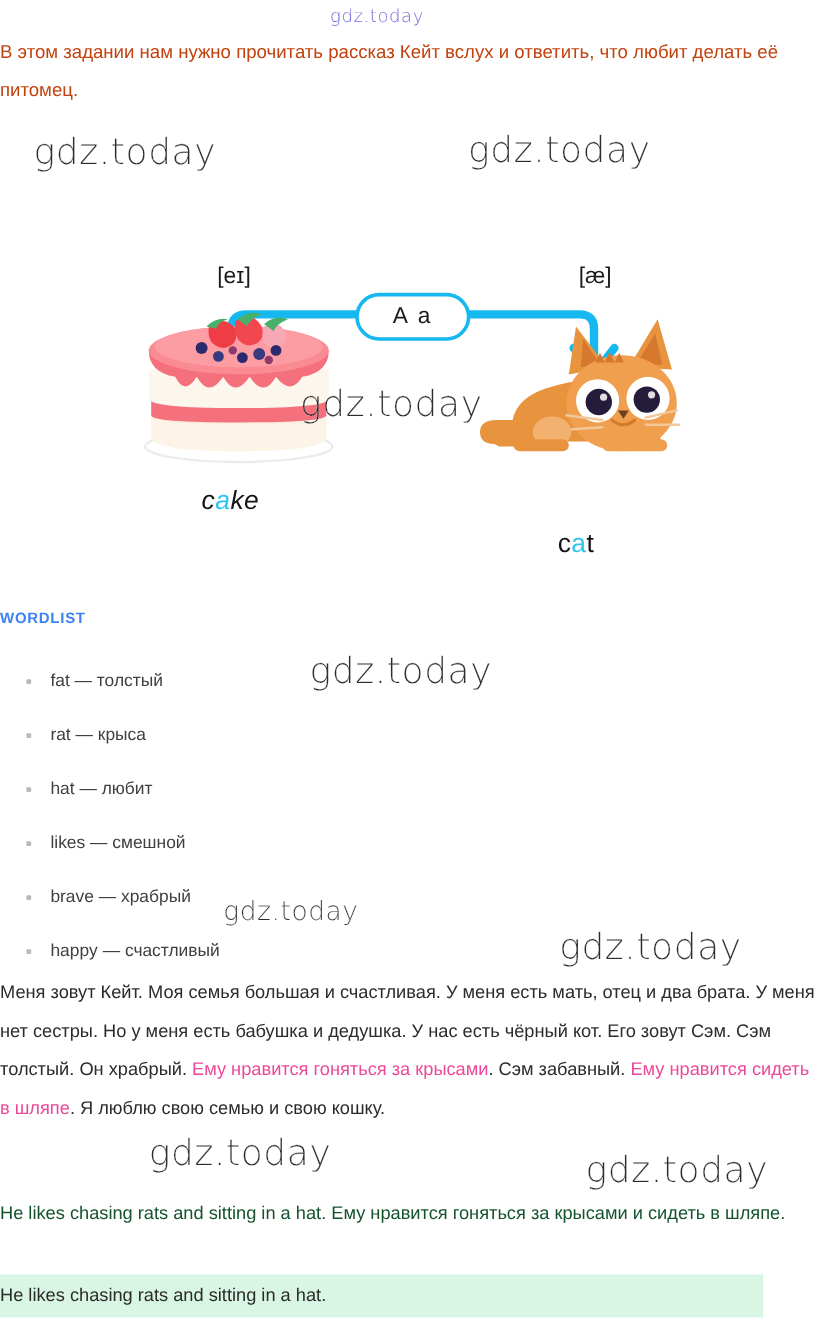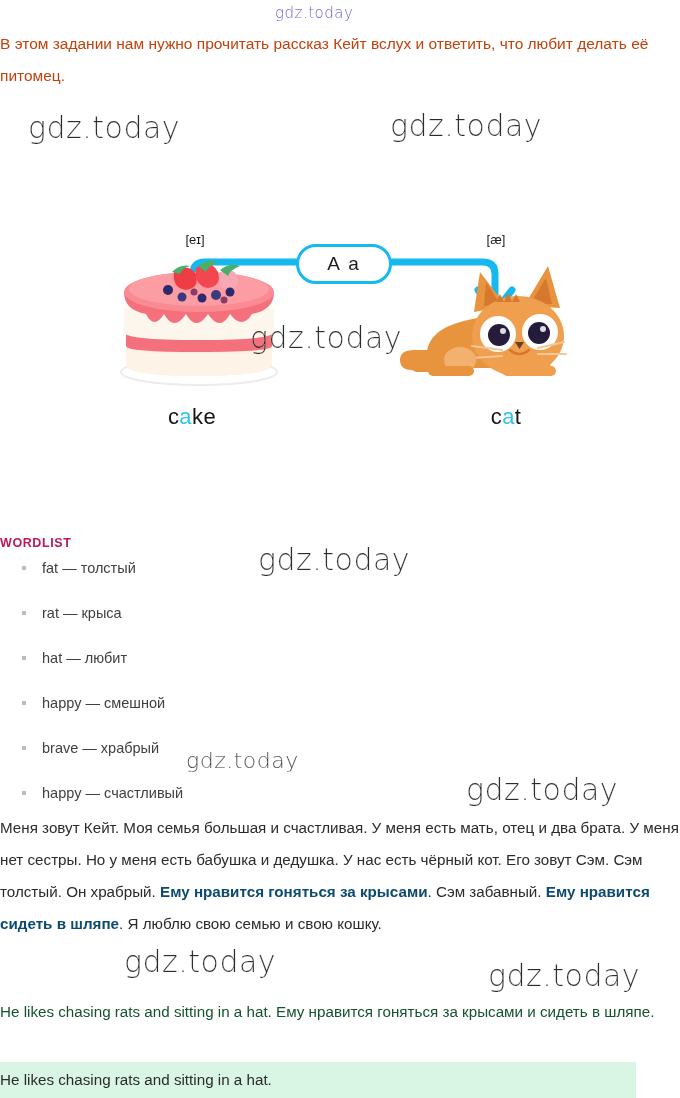--- a/index.html
+++ b/index.html
@@ -35,63 +35,63 @@
   .diagram{position:absolute;left:0;top:104px;width:680px;height:150px;}
   .pill{
     position:absolute;left:296px;top:140px;width:96px;height:40px;
     border:3.5px solid #16b9ef;border-radius:22px;background:#fff;
     box-sizing:border-box;
     display:flex;align-items:center;justify-content:center;
     font-size:19px;color:#1c1c1c;letter-spacing:2px;
   }
   .arrows{position:absolute;left:0;top:100px;width:680px;height:130px;}
   .phon{
-    position:absolute;top:220px;font-size:13px;color:#1c1c1c;
-    width:120px;text-align:center;margin-top:12px;
+    position:absolute;top:220px;font-size:19px;color:#1c1c1c;
+    width:120px;text-align:center;
   }
   .phon.l{left:135px;}
   .phon.r{left:436px;}
 
   
   .pic{position:absolute;}
   .cake{left:110px;top:252px;width:178px;height:136px;}
   .cat{left:398px;top:250px;width:186px;height:140px;}
 
   .word{
     position:absolute;top:404px;width:200px;text-align:center;
     font-size:22px;color:#141414;letter-spacing:.4px;
   }
-  .word.l{left:92px;}
-  .word.r{left:406px;}
+  .word.l{left:92px;font-style:italic;}
+  .word.r{left:380px;margin-top:36px;}
   .word .hl{color:#2ec4ef;}
 
   
   .wl-title{
-    position:absolute;left:0;top:536px;
-    font-size:12.5px;font-weight:bold;letter-spacing:.6px;color:#be185d;
+    position:absolute;left:0;top:508px;
+    font-size:12.5px;font-weight:bold;letter-spacing:.6px;color:#3b82f6;
   }
   .wl{
     position:absolute;left:18px;top:558px;width:400px;
     list-style:none;margin:0;padding:0;
   }
   .wl li{
     position:relative;padding-left:24px;height:45px;line-height:20px;
     font-size:14.5px;color:#404040;
   }
   .wl li:before{
     content:"";position:absolute;left:4px;top:8px;
     width:4px;height:4px;background:#b9b9b9;border-radius:1px;
   }
 
   
   .story{
     position:absolute;left:0;top:812px;width:680px;
     font-size:15.2px;line-height:32px;color:#2b2b2b;
   }
-  .story b{font-weight:bold;color:#0c4a6e;}
+  .story b{font-weight:normal;color:#ec4899;}
 
   .answer-ru{
     position:absolute;left:0;top:996px;width:680px;
     font-size:15.2px;line-height:32px;color:#14532d;
   }
   .answer-en{
     position:absolute;left:0;top:1062px;width:636px;
     background:#d9f6e4;
     font-size:15.2px;line-height:32px;color:#2b2b2b;
     padding:2px 0 4px 0;
@@ -191,21 +191,21 @@
   </div>
   <div class="word r">
     <span>c</span><span class="hl">a</span><span>t</span>
   </div>
 
   <div class="wl-title">WORDLIST</div>
   <ul class="wl" id="wordlist">
       <li>fat — толстый</li>
       <li>rat — крыса</li>
       <li>hat — любит</li>
-      <li>happy — смешной</li>
+      <li>likes — смешной</li>
       <li>brave — храбрый</li>
       <li>happy — счастливый</li>
     </ul>
 
   <div class="story" id="story"><span>Меня зовут Кейт. Моя семья большая и счастливая. У меня есть мать, отец и два брата. У меня нет сестры. Но у меня есть бабушка и дедушка. У нас есть чёрный кот. Его зовут Сэм. Сэм толстый. Он храбрый. </span><b>Ему нравится гоняться за крысами</b><span>. Сэм забавный. </span><b>Ему нравится сидеть в шляпе</b><span>. Я люблю свою семью и свою кошку.</span></div>
 
   <div class="answer-ru">He likes chasing rats and sitting in a hat. Ему нравится гоняться за крысами и сидеть в шляпе.</div>
   <div class="answer-en">He likes chasing rats and sitting in a hat.</div>
 
 <div class="wm blue" style="left: 275px; top: 4px; font-size: 15px;">gdz.today</div>

